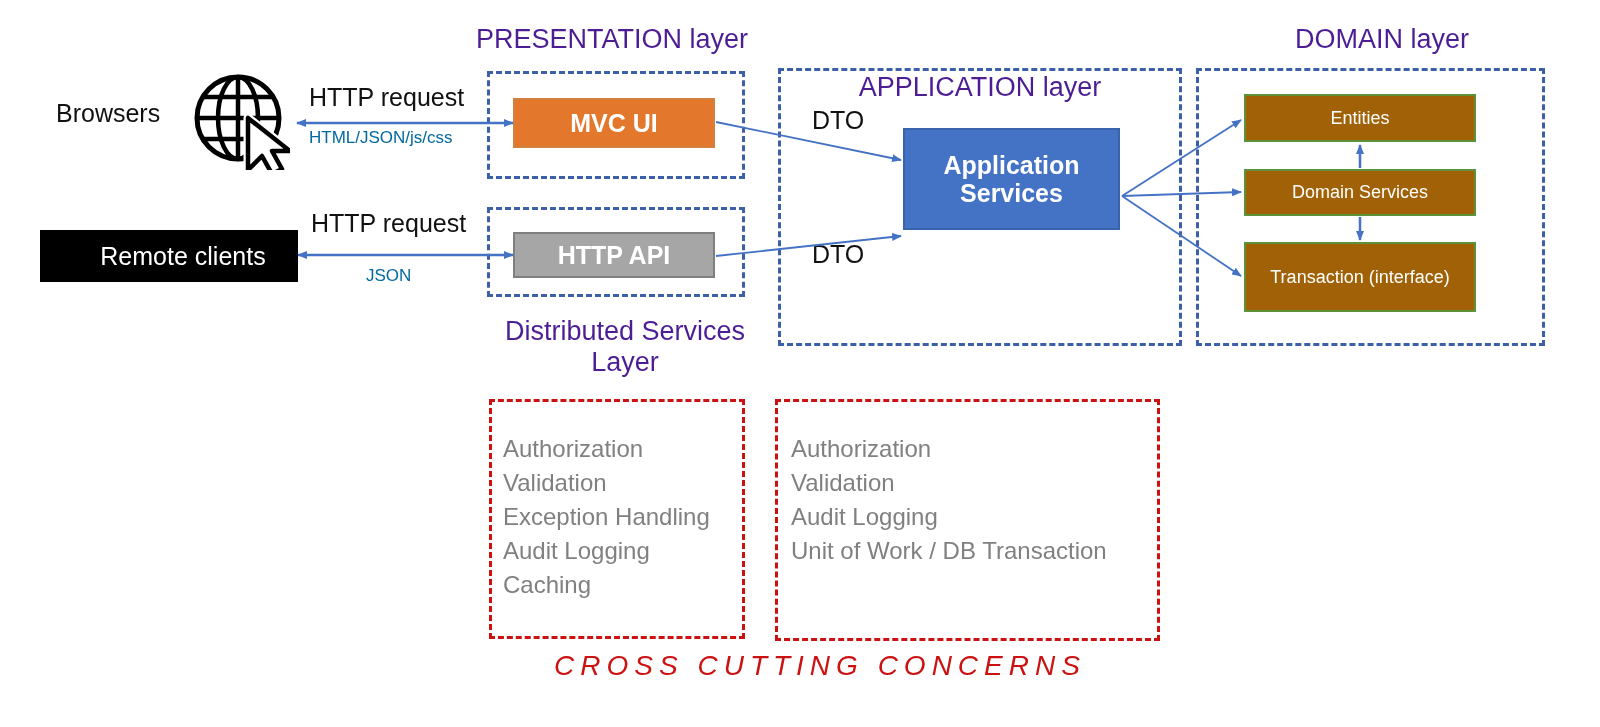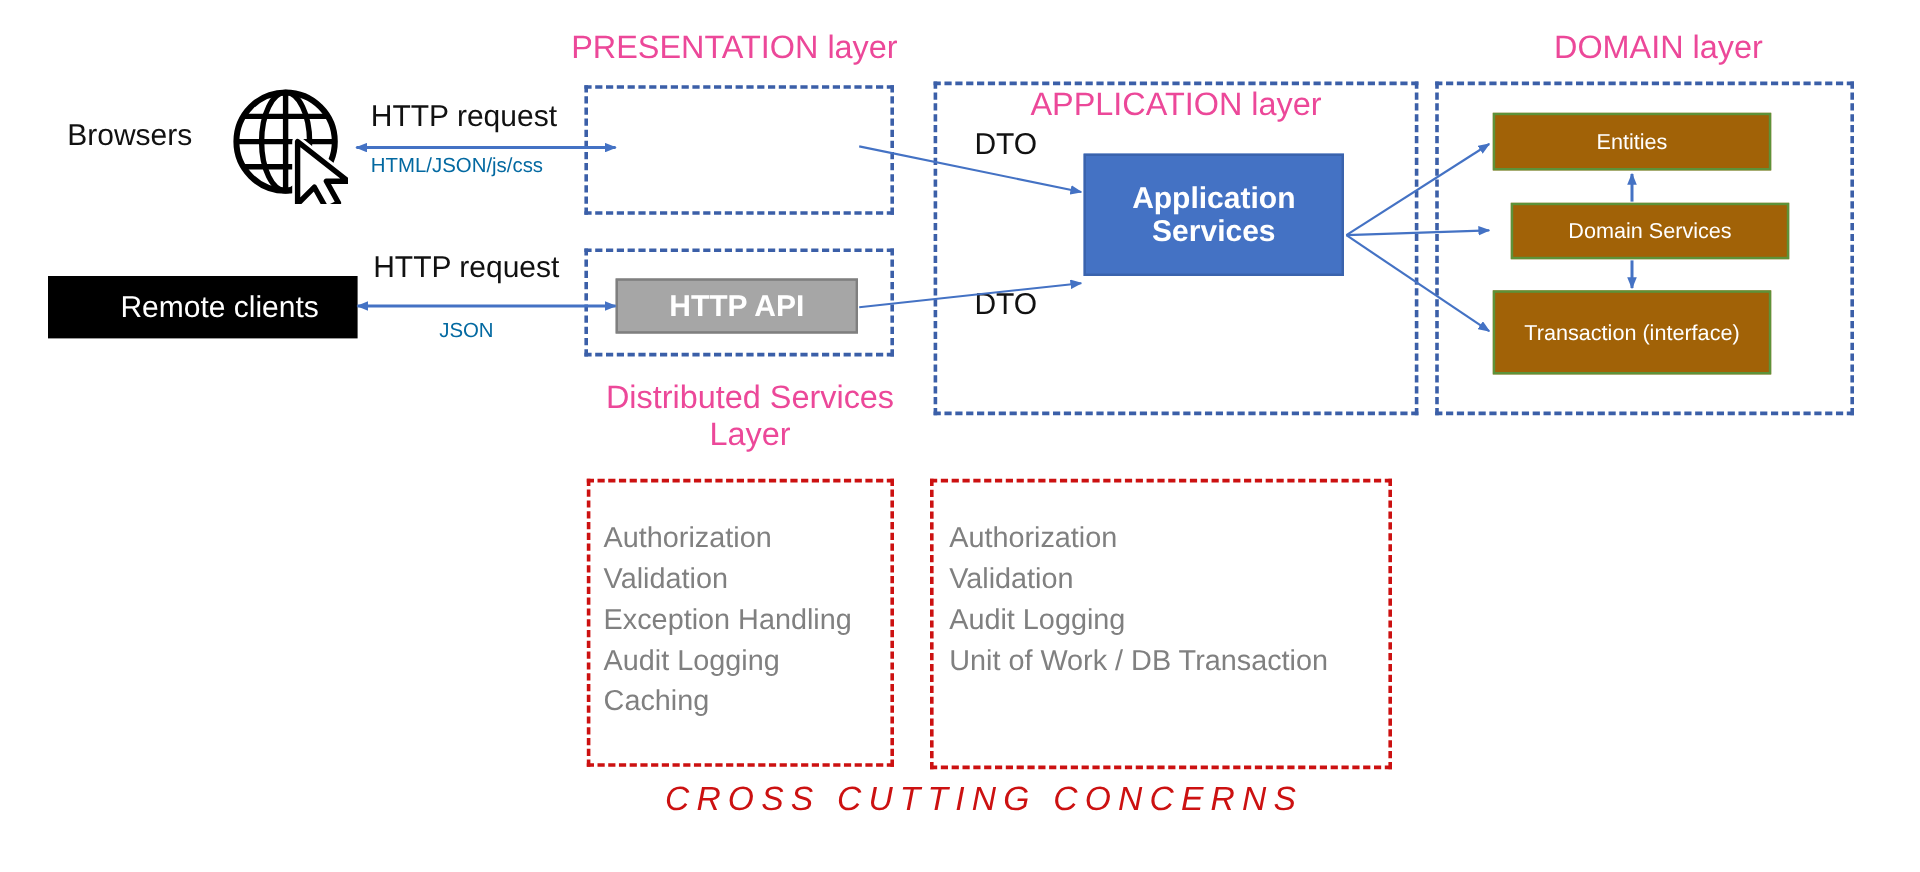--- a/index.html
+++ b/index.html
@@ -14,21 +14,21 @@
     position: relative;
     width: 1600px;
     height: 727px;
     background: #ffffff;
     overflow: hidden;
   }
   .abs { position: absolute; }
 
   
   .layer-title {
-    color: #ec4899;
+    color: #4c1d95;
     font-size: 27px;
     font-weight: 400;
     text-align: center;
     line-height: 1.15;
     white-space: nowrap;
   }
   .layer-title.wrap { white-space: normal; }
 
   
   .dashed-blue {
@@ -145,34 +145,35 @@
       <line x1="14" y1="69" x2="82" y2="69" stroke="#000" stroke-width="4.5"></line>
       <path d="M58 48 L58 100 L72 86 L82 104 L92 99 L82 81 L100 81 Z" fill="#ffffff" stroke="#ffffff" stroke-width="9" stroke-linejoin="round"></path>
       <path d="M58 48 L58 100 L72 86 L82 104 L92 99 L82 81 L100 81 Z" fill="#ffffff" stroke="#000000" stroke-width="4.5" stroke-linejoin="round"></path>
     </svg>
   </div>
 
   <div class="abs box box-black" style="left:40px; top:230px; width:258px; height:52px;">Remote clients</div>
 
   <div class="abs dashed-blue" style="left:487px; top:71px; width:258px; height:108px;"></div>
 
+  <div class="abs box box-orange" style="left:513px; top:98px; width:202px; height:50px;">MVC UI</div>
 
   <div class="abs dashed-blue" style="left:487px; top:207px; width:258px; height:90px;"></div>
 
   <div class="abs box box-gray" style="left:513px; top:232px; width:202px; height:46px;">HTTP API</div>
 
   <div class="abs dashed-blue" style="left:778px; top:68px; width:404px; height:278px;"></div>
 
   <div class="abs box box-blue" style="left:903px; top:128px; width:217px; height:102px;">Application Services</div>
 
   <div class="abs dashed-blue" style="left:1196px; top:68px; width:349px; height:278px;"></div>
 
   <div class="abs box box-green" style="left:1244px; top:94px; width:232px; height:48px;">Entities</div>
 
-  <div class="abs box box-green" style="left:1244px; top:169px; width:232px; height:47px;margin-left:15px;">Domain Services</div>
+  <div class="abs box box-green" style="left:1244px; top:169px; width:232px; height:47px;">Domain Services</div>
 
   <div class="abs box box-green" style="left:1244px; top:242px; width:232px; height:70px;">Transaction (interface)</div>
 
   <div class="abs label-dark" style="left:309px; top:83px;">HTTP request</div>
 
   <div class="abs label-small" style="left:309px; top:128px;">HTML/JSON/js/css</div>
 
   <div class="abs label-dark" style="left:311px; top:209px;">HTTP request</div>
 
   <div class="abs label-small" style="left:366px; top:266px;">JSON</div>

